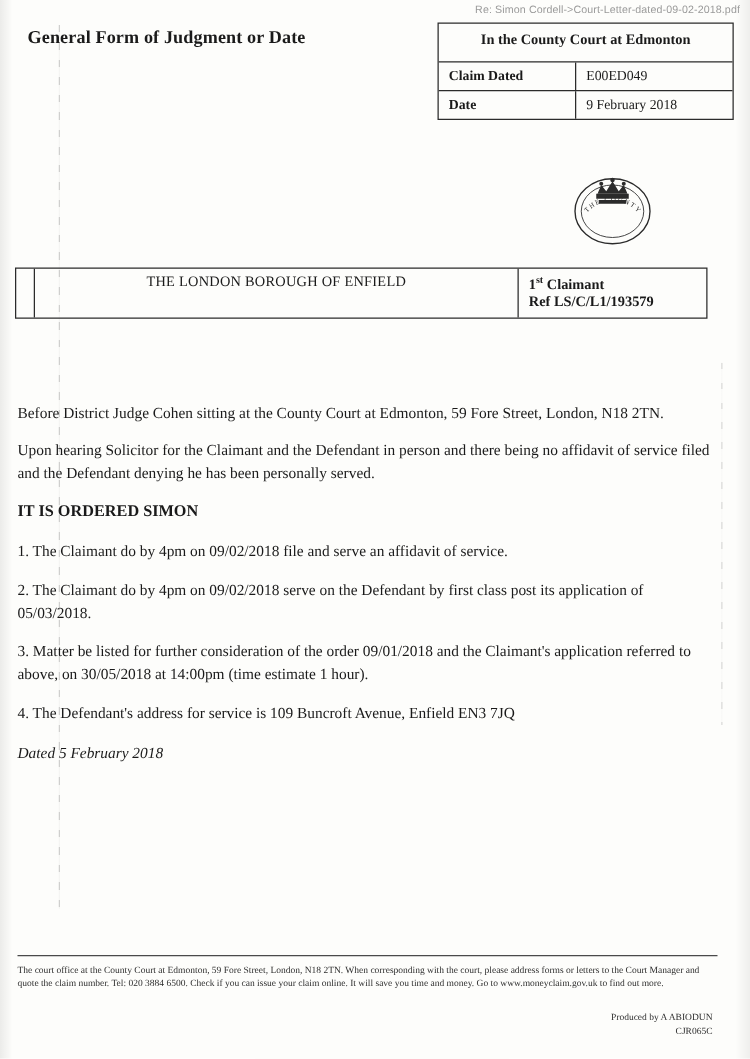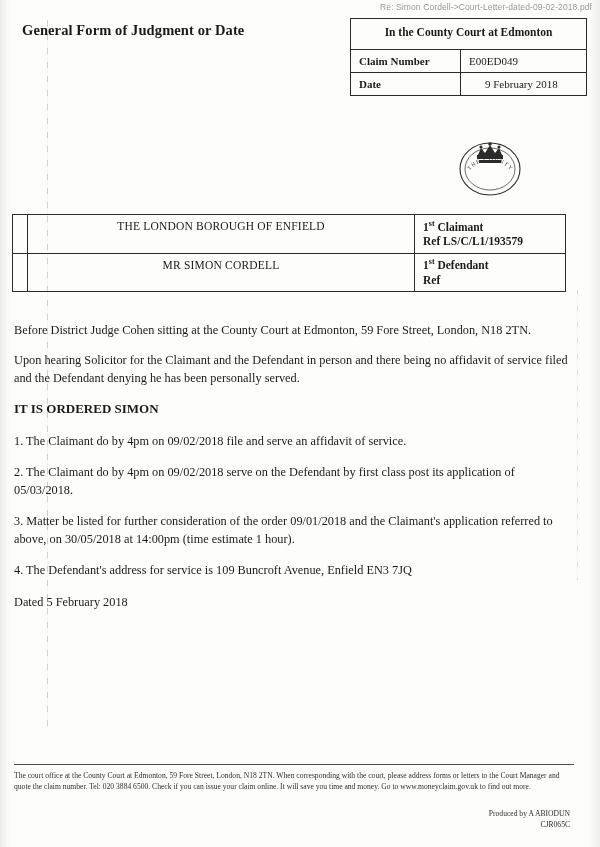--- a/index.html
+++ b/index.html
@@ -74,21 +74,21 @@
     top: 18px;
     width: 235px;
     border: 1px solid #2b2b2b;
     font-size: 11px;
     margin-left: 18px;
   }
   .court-box .cb-row {
     display: flex;
     border-bottom: 1px solid #2b2b2b;
   }
-  .court-box .cb-row:last-child { border-bottom: none; gap: 16px; }
+  .court-box .cb-row:last-child { border-bottom: none; }
   .cb-title {
     padding: 6px 8px 8px 8px;
     width: 100%;
     text-align: center;
     font-weight: bold;
     line-height: 1.35;
     font-size: 11.5px;
   }
   .cb-label {
     width: 93px;
@@ -157,21 +157,21 @@
     font-size: 12.3px;
     line-height: 1.42;
   }
   .body-text p { margin: 0 0 13px 0; }
   .ordered-heading {
     font-weight: bold;
     font-size: 13px;
     margin: 6px 0 14px 0 !important;
   }
   .body-text .item { margin-bottom: 14px; }
-  .dated { margin-top: 18px; }
+  .dated { margin-top: 18px; font-style: italic; }
 
   
   .footer-rule {
     position: absolute;
     left: 14px;
     right: 26px;
     top: 764px;
     border-top: 1px solid #4a4a4a;
   }
   .footer-text {
@@ -212,21 +212,21 @@
 
   <div class="browser-title">Re: Simon Cordell-&gt;Court-Letter-dated-09-02-2018.pdf</div>
 
   <div class="doc-title">General Form of Judgment or Date</div>
 
   <div class="court-box">
     <div class="cb-row">
       <div class="cb-title">In the County Court at Edmonton</div>
     </div>
     <div class="cb-row">
-      <div class="cb-label">Claim Number</div>
+      <div class="cb-label">Claim Dated</div>
       <div class="cb-value">E00ED049</div>
     </div>
     <div class="cb-row">
       <div class="cb-label">Date</div>
       <div class="cb-value">9 February 2018</div>
     </div>
   </div>
 
   <div class="seal">
     <svg width="76" height="66" viewBox="0 0 76 66">
@@ -250,28 +250,20 @@
 
   <div class="parties">
     <div class="p-row">
       <div class="p-gutter"></div>
       <div class="p-name">THE LONDON BOROUGH OF ENFIELD</div>
       <div class="p-role">
         <div><span>1<sup>st</sup> Claimant</span></div>
         <div class="ref">Ref LS/C/L1/193579</div>
       </div>
     </div>
-    <div class="p-row">
-      <div class="p-gutter"></div>
-      <div class="p-name">MR SIMON CORDELL</div>
-      <div class="p-role">
-        <div><span>1<sup>st</sup> Defendant</span></div>
-        <div class="ref">Ref</div>
-      </div>
-    </div>
   </div>
 
   <div class="body-text">
     <p>Before District Judge Cohen sitting at the County Court at Edmonton, 59 Fore Street, London, N18 2TN.</p>
     <p>Upon hearing Solicitor for the Claimant and the Defendant in person and there being no affidavit of service filed and the Defendant denying he has been personally served.</p>
     <p class="ordered-heading">IT IS ORDERED SIMON</p>
     <p class="item">1. The Claimant do by 4pm on 09/02/2018 file and serve an affidavit of service.</p>
     <p class="item">2. The Claimant do by 4pm on 09/02/2018 serve on the Defendant by first class post its application of 05/03/2018.</p>
     <p class="item">3. Matter be listed for further consideration of the order 09/01/2018 and the Claimant's application referred to above, on 30/05/2018 at 14:00pm (time estimate 1 hour).</p>
     <p class="item">4. The Defendant's address for service is 109 Buncroft Avenue, Enfield EN3 7JQ</p>

